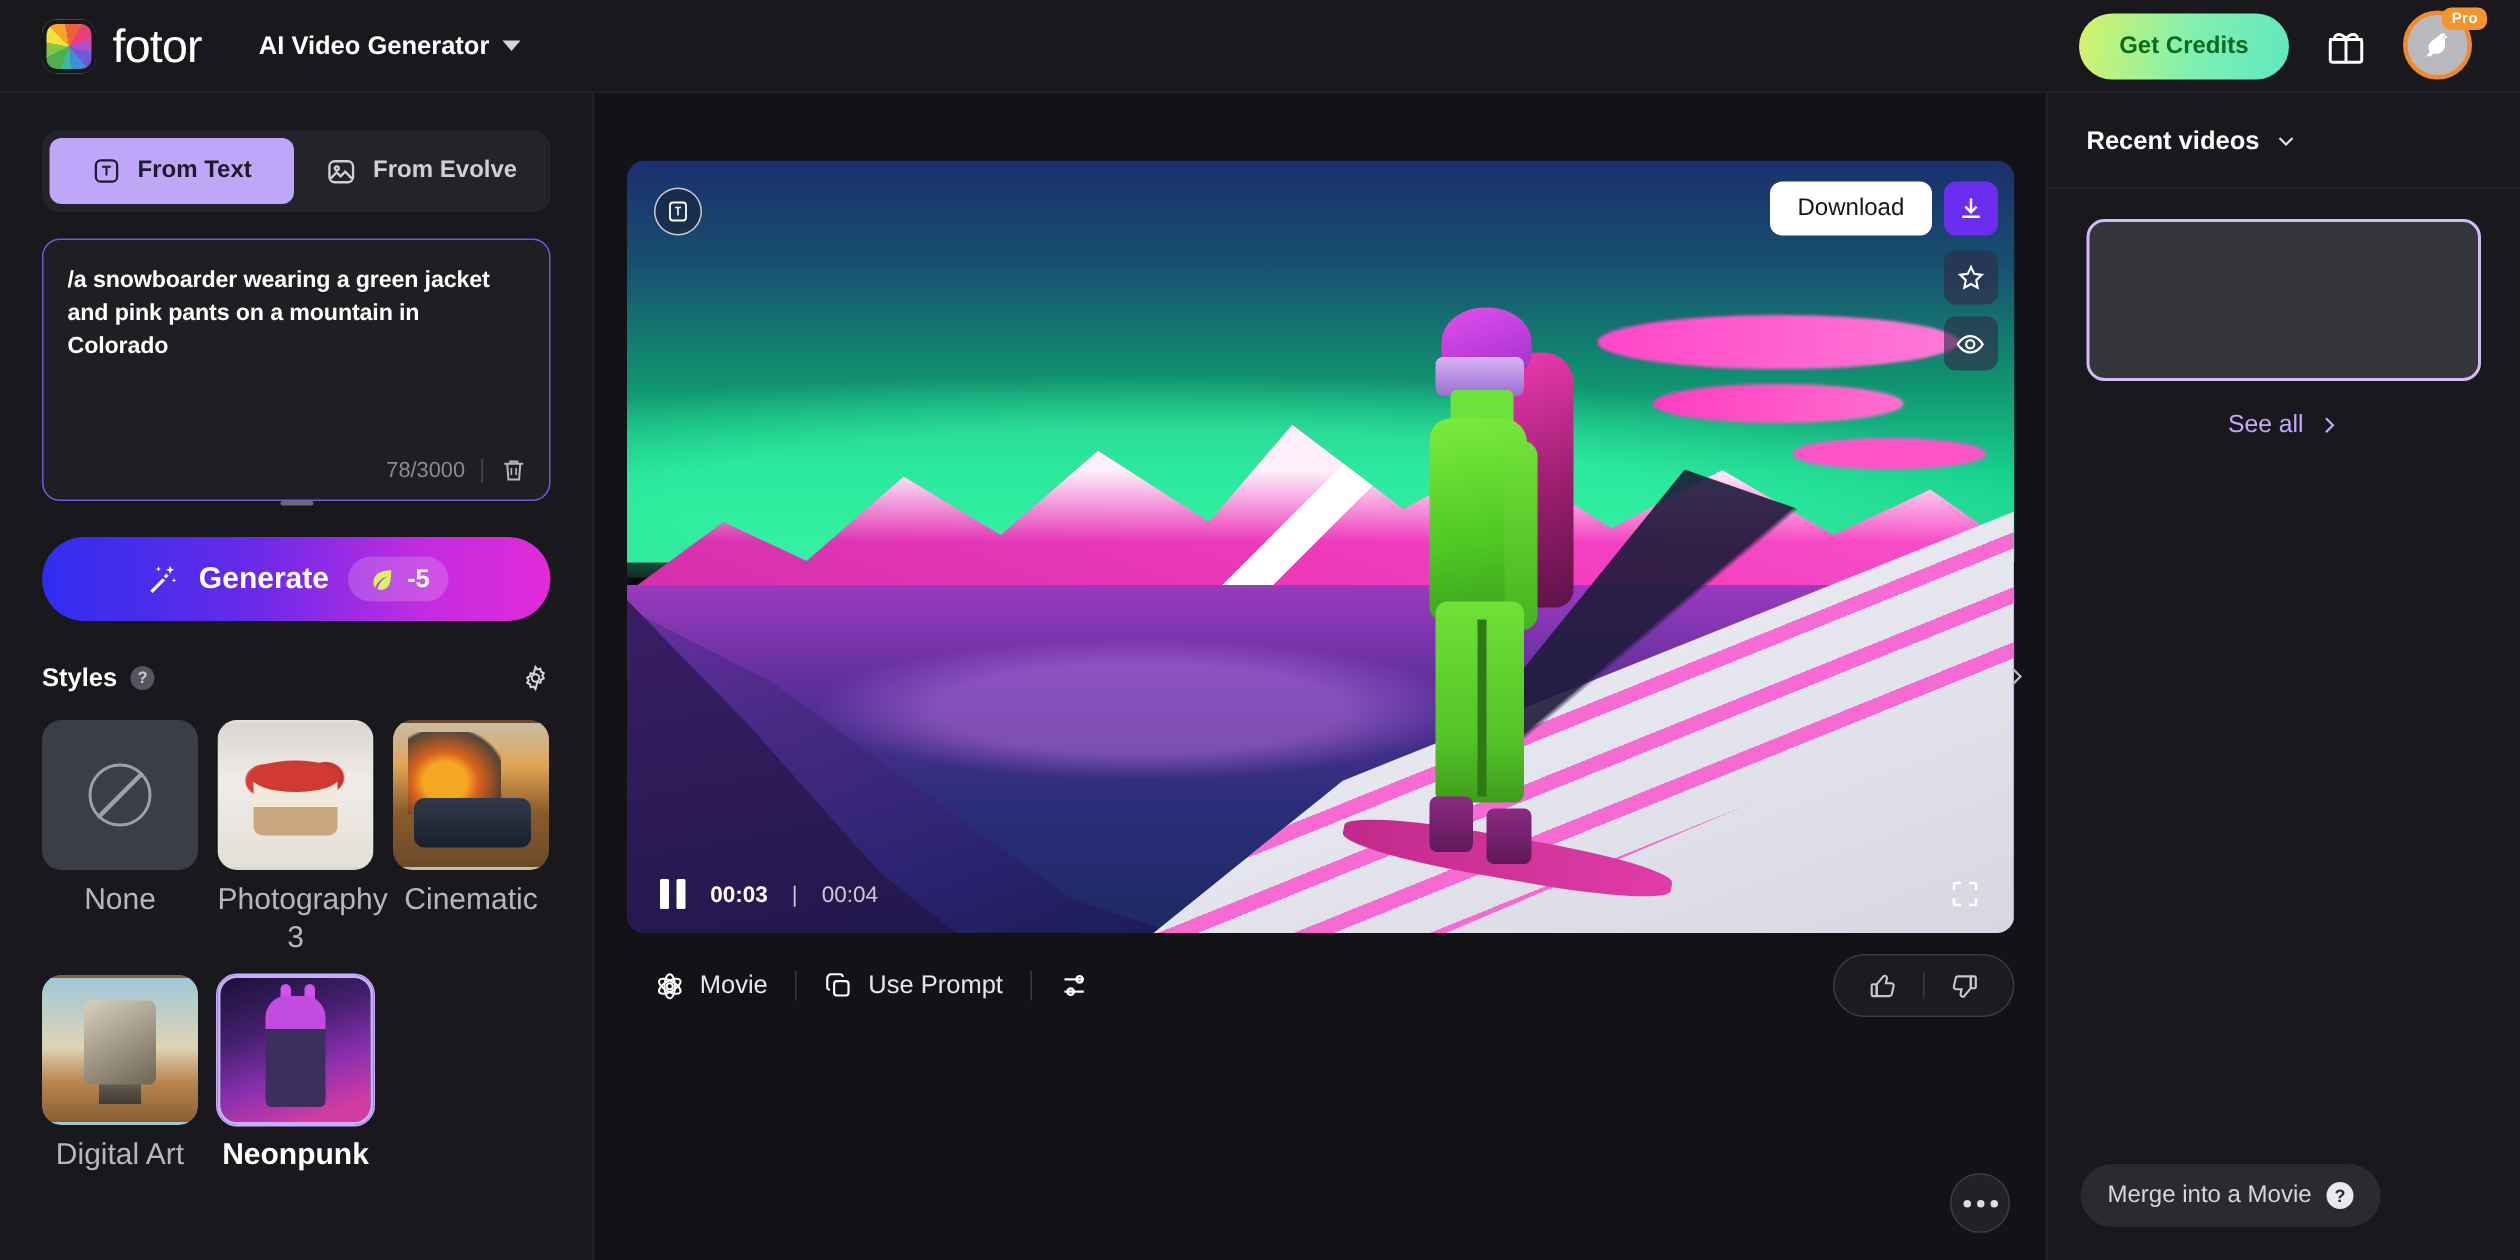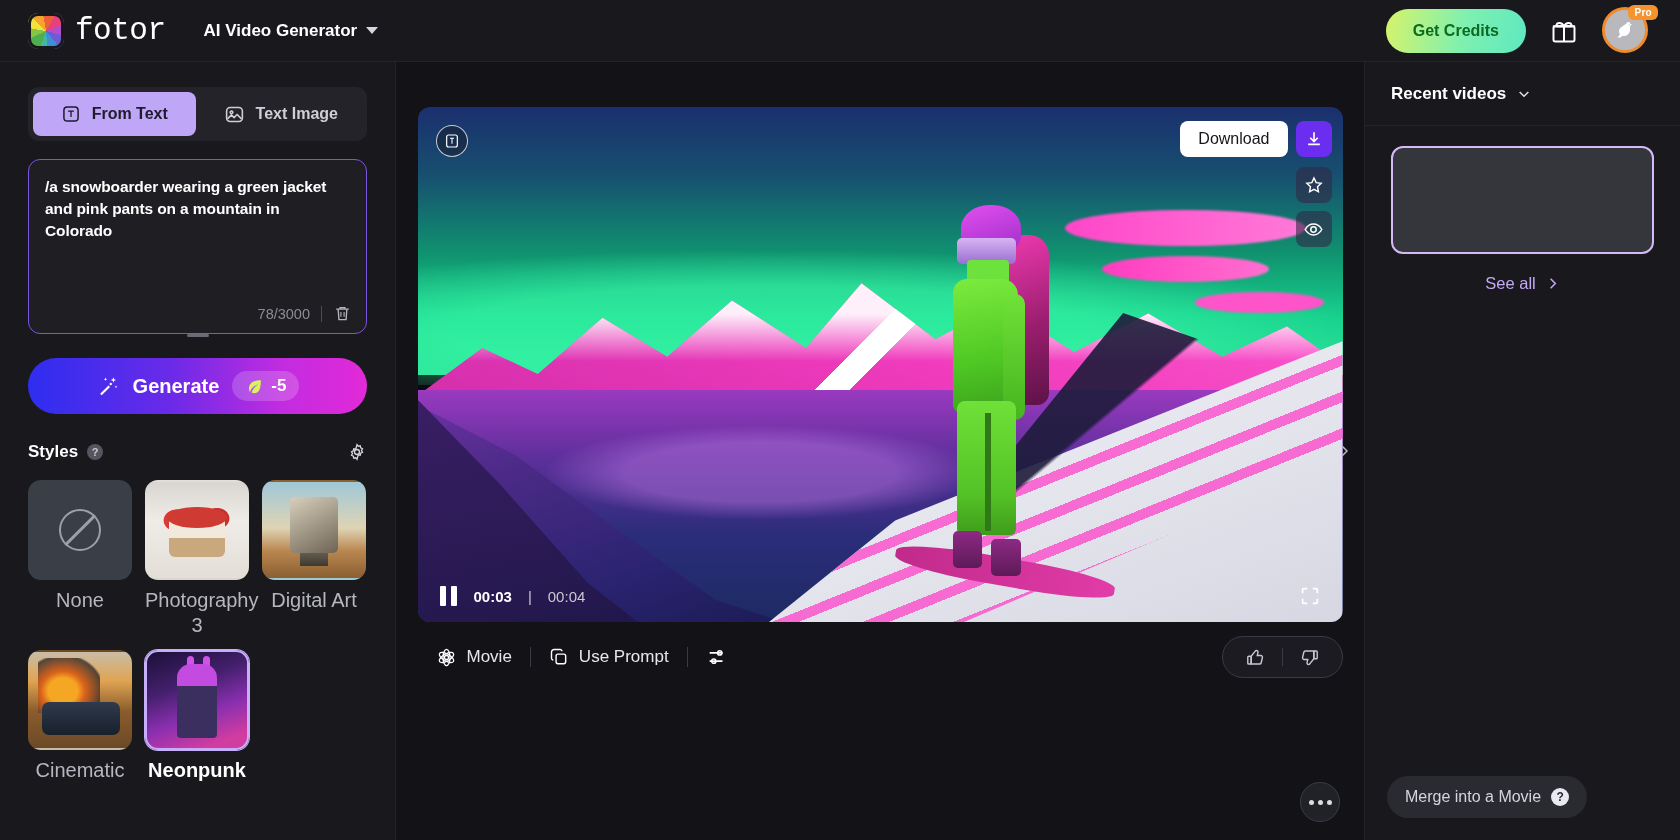--- a/index.html
+++ b/index.html
@@ -19,21 +19,21 @@
   }
   .logo-wrap { display:flex; align-items:center; gap:11px; padding-left:8px;}
   .logo-mark {
     width:36px; height:36px; border-radius:10px; overflow:hidden; position:relative;
     background: conic-gradient(from 200deg,
       #4fae4f 0deg 45deg, #86c442 45deg 80deg, #f2e23c 80deg 115deg,
       #f6a42b 115deg 150deg, #ef5f3a 150deg 190deg, #e8407c 190deg 230deg,
       #b24ecb 230deg 265deg, #6f5ad6 265deg 300deg, #3f8fd4 300deg 335deg, #3fb8a8 335deg 360deg);
     box-shadow: inset 0 0 0 3px #19191d;
   }
-  .logo-text { font-size: 31px; color:#fff; letter-spacing:-0.5px; font-weight:400; font-family:Liberation Mono, monospace;}
+  .logo-text { font-size: 31px; color:#fff; letter-spacing:-0.5px; font-weight:400; font-family:Liberation Sans, sans-serif;}
   .app-switcher {
     margin-left: 38px; display:flex; align-items:center; gap:9px;
     color:#fff; font-size:17px; font-weight:bold; cursor:pointer;
   }
   .chev-d { width:0;height:0;border-left:6px solid transparent;border-right:6px solid transparent;border-top:7px solid #d5d5dd; }
   .topbar-right { margin-left:auto; display:flex; align-items:center; gap:24px; padding-right:10px;}
   .get-credits {
     background: linear-gradient(100deg,#d7f36a 0%, #7ff0b0 55%, #5fe8c0 100%);
     color:#0b6b23; font-weight:bold; font-size:16px;
     border:none; border-radius:24px; padding: 13px 27px; cursor:pointer;
@@ -327,21 +327,21 @@
           <span>From Text</span>
         </button>
         <button class="seg-btn">
           <span>
             <svg width="21" height="21" viewBox="0 0 24 24" fill="none" stroke="#cfcfd6" stroke-width="1.8">
               <rect x="3" y="4" width="18" height="16" rx="4"></rect>
               <circle cx="8.6" cy="9.4" r="1.5"></circle>
               <path d="M4 17l4.5-4.5 3 3 3.5-3.5L20 17"></path>
             </svg>
           </span>
-          <span>Text Image</span>
+          <span>From Evolve</span>
         </button>
       </div>
 
       <div class="prompt-box">
         <div class="prompt-text">/a snowboarder wearing a green jacket and pink pants on a mountain in Colorado</div>
         <div class="prompt-foot">
           <span>78/3000</span>
           <span class="vsep"></span>
           <span>
             <svg width="19" height="19" viewBox="0 0 24 24" fill="none" stroke="#b5b5be" stroke-width="1.7">
@@ -391,26 +391,26 @@
           <div class="style-thumb th-none">
             <span class="ban"></span>
           </div>
           <div class="style-label">None</div>
         </div>
         <div class="style-cell">
           <div class="style-thumb th-photo"></div>
           <div class="style-label">Photography 3</div>
         </div>
         <div class="style-cell">
+          <div class="style-thumb th-cinema"></div>
+          <div class="style-label">Cinematic</div>
+        </div>
+        <div class="style-cell">
           <div class="style-thumb th-digital"></div>
           <div class="style-label">Digital Art</div>
-        </div>
-        <div class="style-cell">
-          <div class="style-thumb th-cinema"></div>
-          <div class="style-label">Cinematic</div>
         </div>
         <div class="style-cell selected">
           <div class="style-thumb th-neon"></div>
           <div class="style-label">Neonpunk</div>
         </div>
       </div>
     </div>
 
     <div class="center">
 

